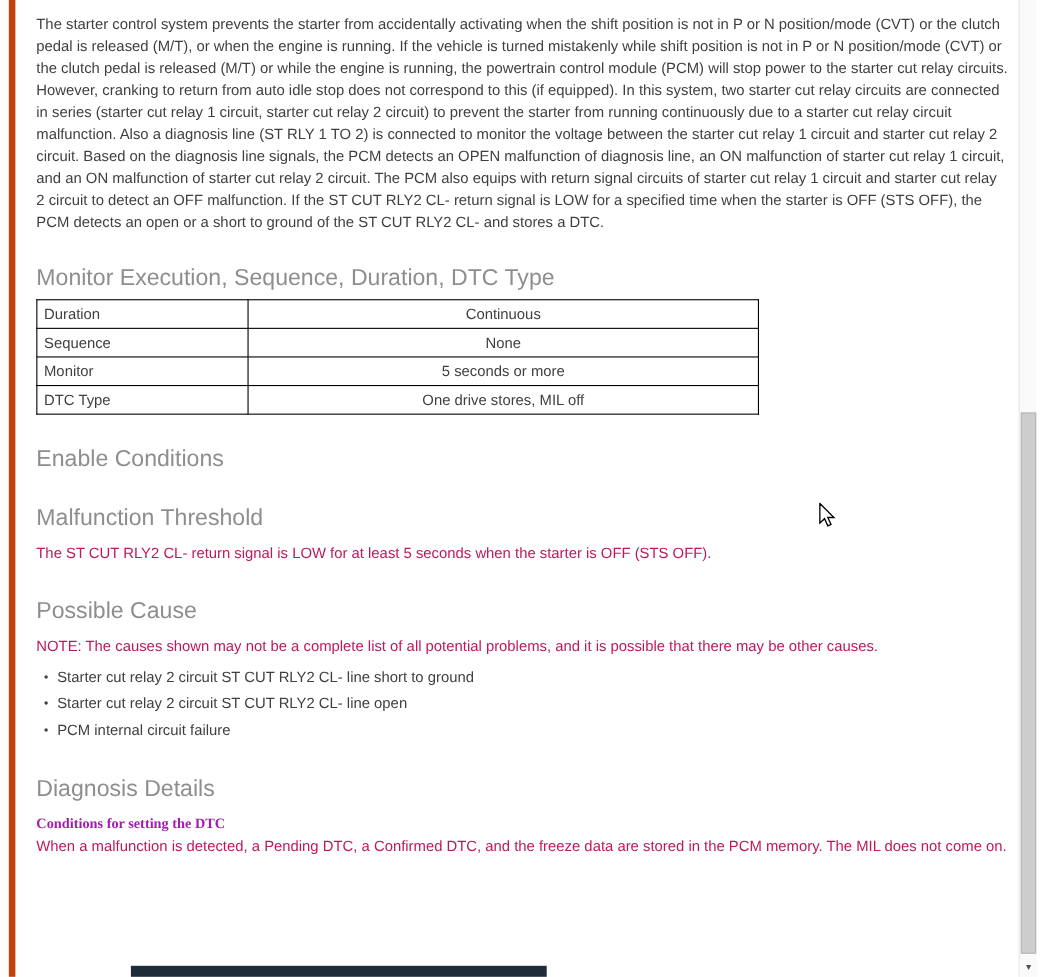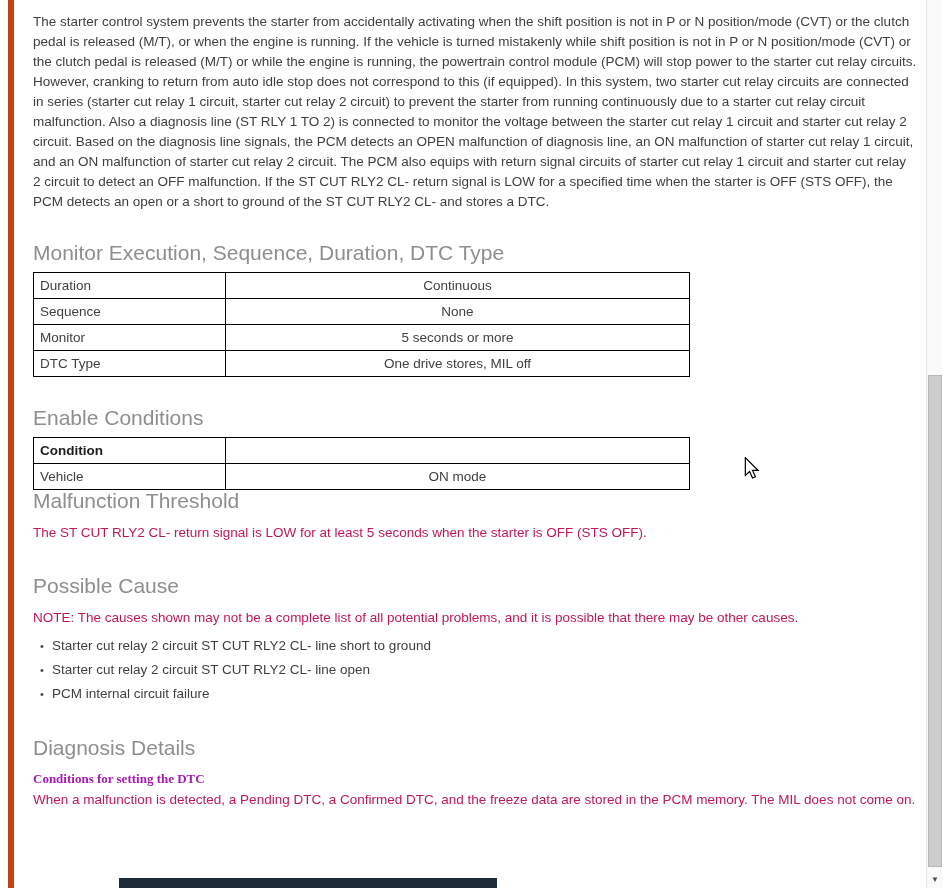--- a/index.html
+++ b/index.html
@@ -27,21 +27,21 @@
   }
   h2 {
     font-weight: 400;
     font-size: 21px;
     color: #8e8e8e;
     margin: 0;
     line-height: 21px;
   }
   .h-monitor   { margin-top: 30px; }
   .h-enable    { margin-top: 30px; }
-  .h-threshold { }
+  .h-threshold { margin-top: 32px; }
   .h-cause     { margin-top: 32px; }
   .h-diagnosis { margin-top: 33px; }
 
   table { border-collapse: collapse; margin-top: 9px; }
   td {
     border: 1px solid #000000;
     font-size: 13.5px;
     color: #3f3f3f;
     padding: 3px 6px;
     height: 26px;
@@ -145,32 +145,20 @@
         <td class="col-value">5 seconds or more</td>
       </tr>
       <tr>
         <td class="col-label">DTC Type</td>
         <td class="col-value">One drive stores, MIL off</td>
       </tr>
     </tbody>
   </table>
 
   <h2 class="h-enable">Enable Conditions</h2>
-  <table>
-    <tbody>
-      <tr>
-        <td class="col-label bold">Condition</td>
-        <td class="col-value"></td>
-      </tr>
-      <tr>
-        <td class="col-label">Vehicle</td>
-        <td class="col-value">ON mode</td>
-      </tr>
-    </tbody>
-  </table>
 
   <h2 class="h-threshold">Malfunction Threshold</h2>
   <div class="body-text">The ST CUT RLY2 CL- return signal is LOW for at least 5 seconds when the starter is OFF (STS OFF).</div>
 
   <h2 class="h-cause">Possible Cause</h2>
   <div class="body-text">NOTE: The causes shown may not be a complete list of all potential problems, and it is possible that there may be other causes.</div>
   <ul class="bullets">
     <li>
       <span class="dot">•</span>
       <span>Starter cut relay 2 circuit ST CUT RLY2 CL- line short to ground</span>

